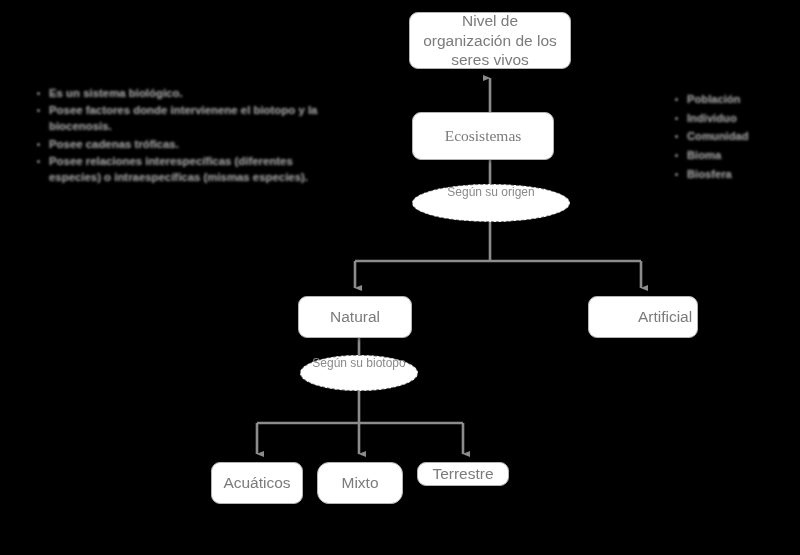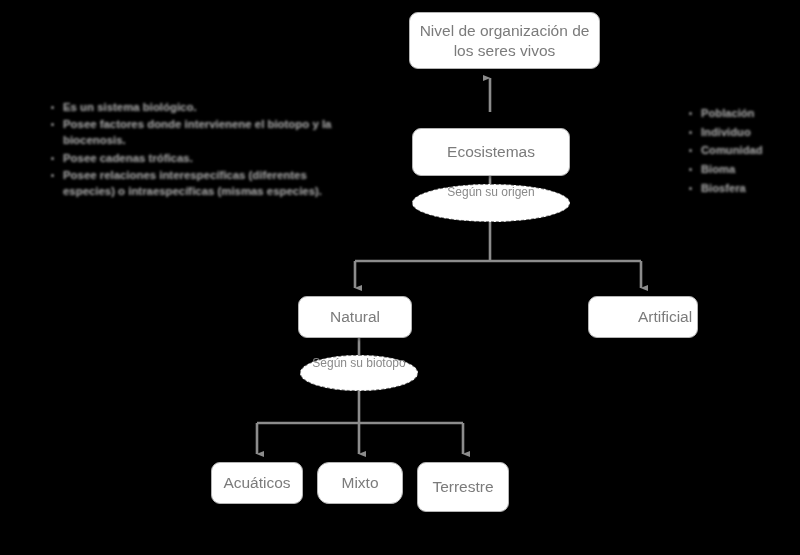--- a/index.html
+++ b/index.html
@@ -37,27 +37,27 @@
     justify-content: center;
     text-align: center;
     color: #7b7b7b;
     font-size: 15.5px;
     line-height: 1.28;
     box-shadow: 1px 2px 3px rgba(0,0,0,0.35);
     z-index: 3;
   }
   .node span { display: block; padding: 0 6px; }
 
-  #node-root       { left: 409px; top: 12px;  width: 191px; height: 57px; align-items: center; }
-  #node-ecosistemas{ left: 412px; top: 128px; width: 158px; height: 48px; }
+  #node-root       { left: 409px; top: 12px;  width: 162px; height: 57px; align-items: center; }
+  #node-ecosistemas{ left: 412px; top: 112px; width: 142px; height: 48px; font-family: Liberation Serif, serif; }
   #node-natural    { left: 298px; top: 296px; width: 114px; height: 42px; }
   #node-artificial { left: 588px; top: 296px; width: 110px; height: 42px; padding-left: 44px; }
   #node-acuaticos  { left: 211px; top: 462px; width: 92px;  height: 42px; }
   #node-mixto      { left: 317px; top: 462px; width: 86px;  height: 42px; border-radius: 12px; }
-  #node-terrestre  { left: 417px; top: 462px; width: 92px;  height: 50px; }
+  #node-terrestre  { left: 417px; top: 462px; width: 92px;  height: 24px; }
 
   
   .oval {
     position: absolute;
     background: #ffffff;
     border: 1.5px dashed #8c8c8c;
     border-radius: 50%;
     box-sizing: border-box;
     display: flex;
     align-items: flex-start;
@@ -67,21 +67,21 @@
     font-size: 12px;
     z-index: 3;
   }
   #oval-origen  { left: 412px; top: 184px; width: 158px; height: 38px; }
   #oval-biotopo { left: 300px; top: 355px; width: 118px; height: 36px; }
 
   
   .bullets {
     position: absolute;
     list-style: none;
-    margin: 16px;
+    margin: 2px;
     padding: 0;
     color: #8f8f8f;
     font-weight: bold;
     z-index: 2;
     filter: blur(0.85px);
     text-shadow: 0 0 2px rgba(160,160,160,0.55);
   }
   .bullets li {
     position: relative;
     padding-left: 13px;

